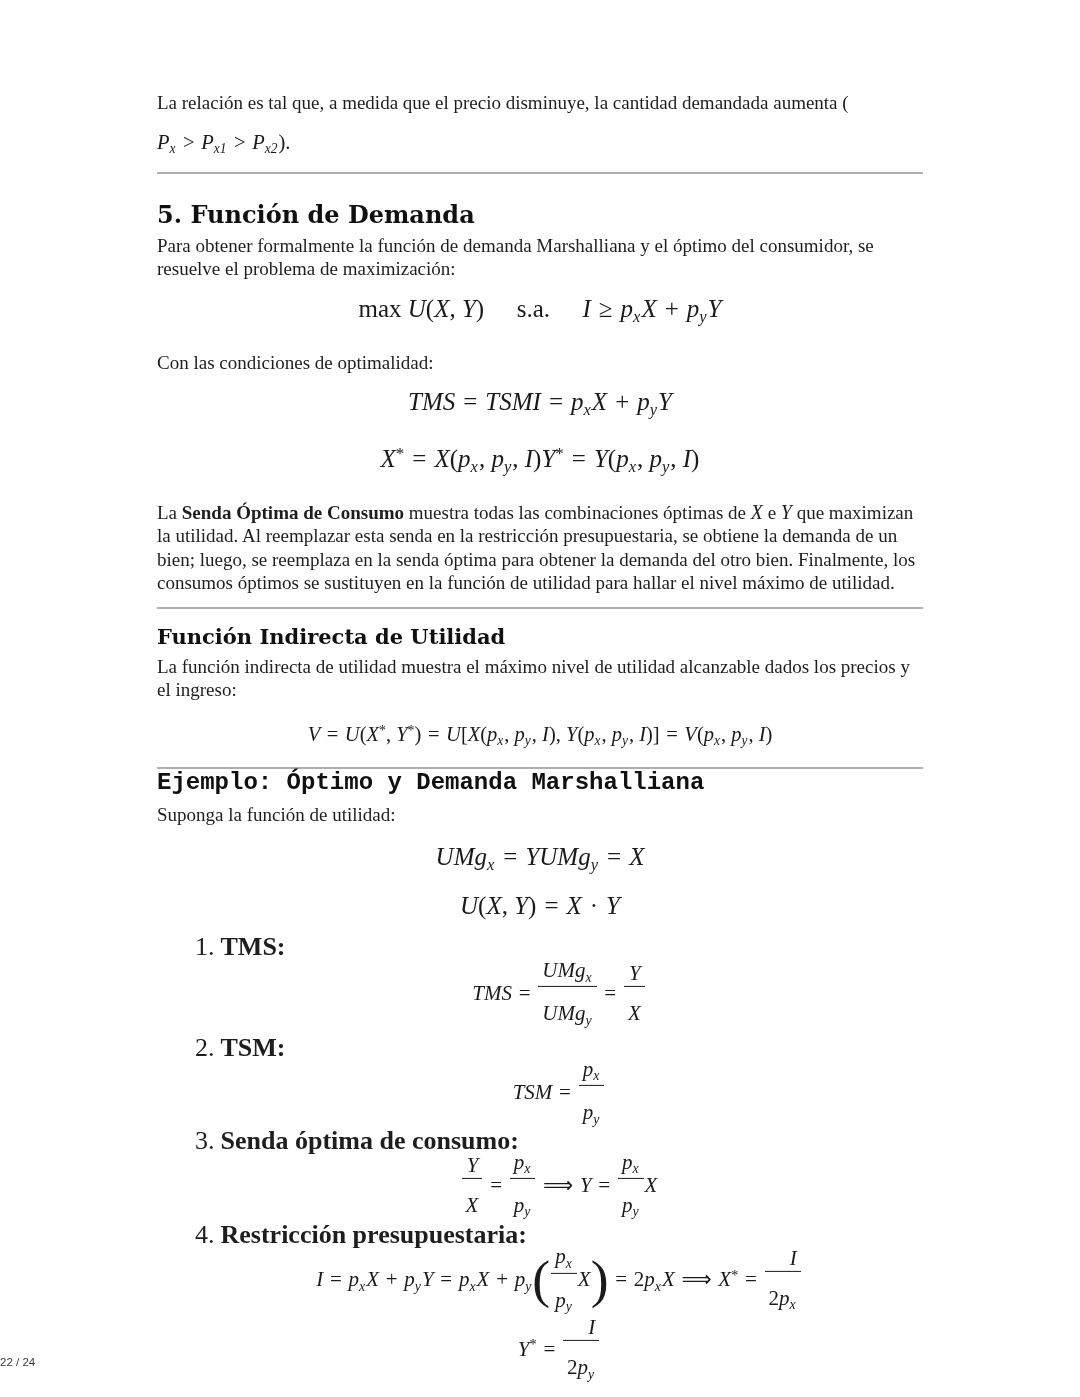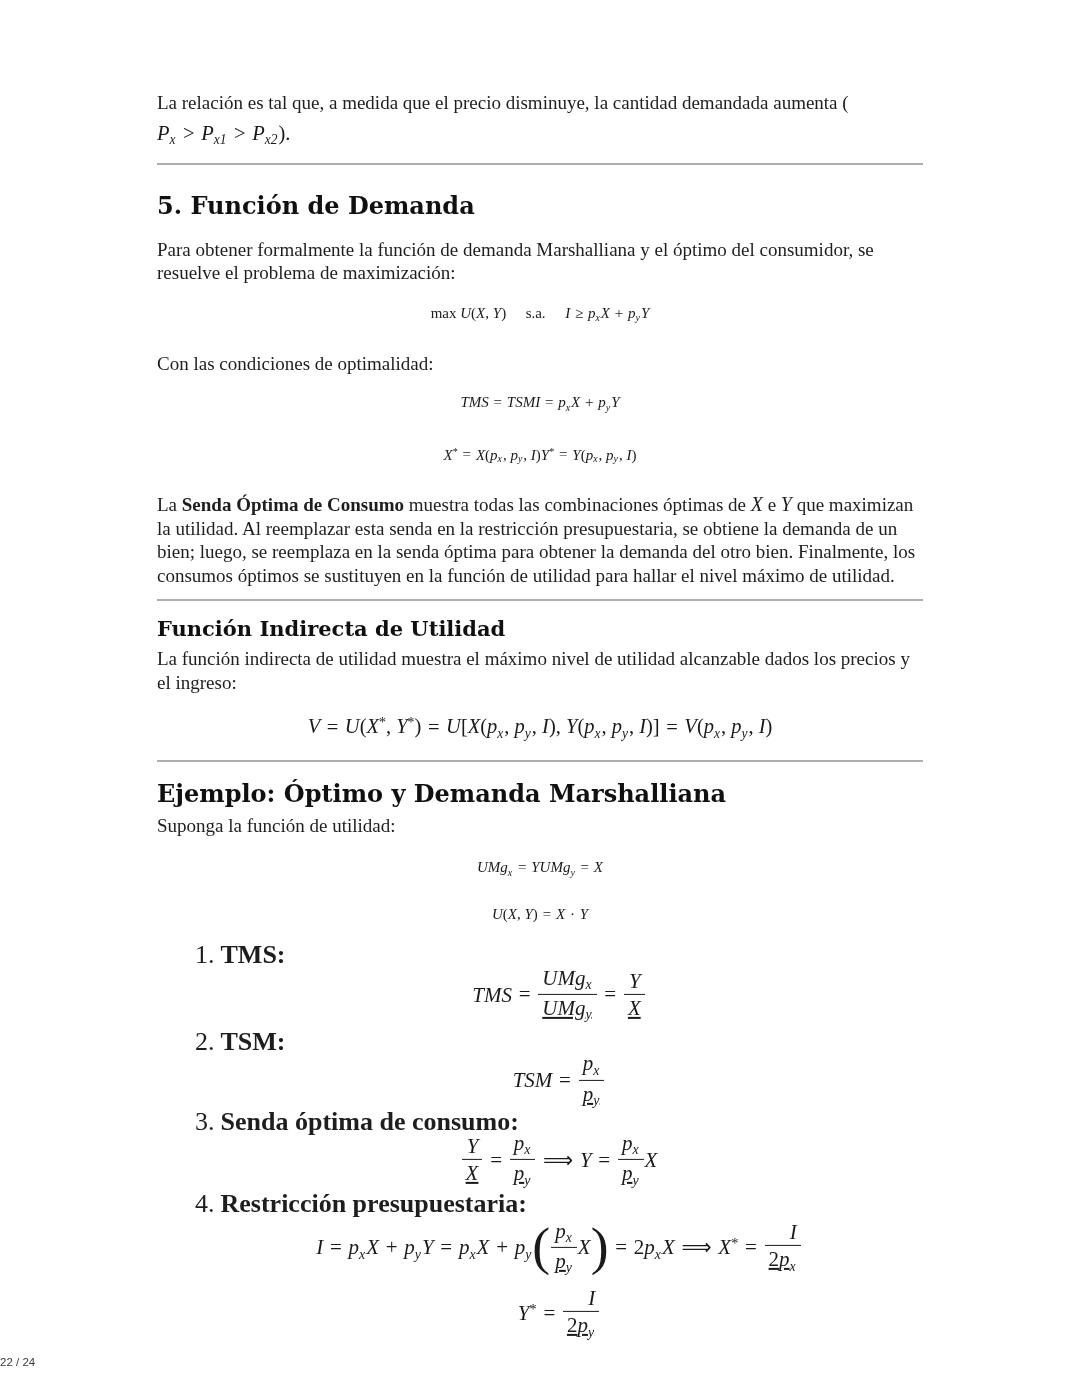--- a/index.html
+++ b/index.html
@@ -12,72 +12,72 @@
   .p{font-size:19px;line-height:23.5px;margin:0;}
   .p .seg-b{font-weight:700;}
   .p .seg-i{font-style:italic;font-size:1.05em;font-family:"Liberation Serif",serif;}
   .rule{height:2px;background:#aeaeae;border:0;margin:0;}
   .sec-title{font-family:"DejaVu Serif","Liberation Serif",serif;font-size:24px;line-height:27px;
     font-weight:700;color:#101010;margin:0;}
   .sub-title{font-family:"DejaVu Serif","Liberation Serif",serif;font-size:21px;line-height:24px;
     font-weight:700;color:#101010;margin:0;}
   
   .math{font-family:"Liberation Serif","DejaVu Sans",serif;color:#1a1a1a;}
-  .eq{text-align:center;font-size:15px;line-height:28px;}
+  .eq{text-align:center;font-size:25px;line-height:28px;}
   .m-v{font-style:italic;}
   .m-r{font-style:normal;}
   .m-o{font-style:normal;margin:0 0.32em;}
   .m-sb{font-style:italic;font-size:66%;vertical-align:-0.32em;margin-right:1px;}
   .m-sp{font-style:normal;font-size:68%;vertical-align:0.45em;}
   .m-bp{font-size:255%;font-style:normal;line-height:0;vertical-align:middle;display:inline-block;
     transform:translateY(-0.06em);font-weight:400;}
   .frac{display:inline-block;vertical-align:middle;text-align:right;line-height:1.15;
     transform:translateY(-0.1em);margin:0 1px;}
   .fnum{display:block;padding:0 4px 1px 4px;}
-  .fden{display:block;border-top:1.4px solid #1a1a1a;padding:1px 4px 0 4px;text-decoration:underline;}
+  .fden{display:block;border-top:1.4px solid #1a1a1a;padding:14px 4px 0 4px;}
   
   .li{font-size:26px;line-height:22px;margin-left:38px;}
   .li .li-num{font-weight:400;margin-right:6px;}
   .li .li-label{font-weight:700;}
   .li-eq{margin-left:38px;text-align:center;font-size:21px;line-height:52px;}
   .li-eq.tall{line-height:56px;}
   .intro-math{font-size:20.5px;line-height:30px;text-align:left;}
   .footer{position:absolute;left:0;top:1356px;width:1080px;
     font-family:"Liberation Sans",sans-serif;font-size:11.5px;color:#3a3a3a;}
 </style>
 </head>
 <body>
 
 <div class="page">
 
   <p class="p">La relación es tal que, a medida que el precio disminuye, la cantidad demandada aumenta (</p>
-  <div class="math intro-math" style="margin-top:3px;"><span class="m-v">P</span><span class="m-sb">x</span><span class="m-o">&gt;</span><span class="m-v">P</span><span class="m-sb">x1</span><span class="m-o">&gt;</span><span class="m-v">P</span><span class="m-sb">x2</span><span class="m-r">).</span></div>
+  <div class="math intro-math" style="margin-top:12px;"><span class="m-v">P</span><span class="m-sb">x</span><span class="m-o">&gt;</span><span class="m-v">P</span><span class="m-sb">x1</span><span class="m-o">&gt;</span><span class="m-v">P</span><span class="m-sb">x2</span><span class="m-r">).</span></div>
 
   <hr class="rule" style="margin-top:8px;">
 
   <h1 class="sec-title" style="margin-top:27px;">5. Función de Demanda</h1>
-  <p class="p" style="margin-top:19px;">Para obtener formalmente la función de demanda Marshalliana y el óptimo del consumidor, se resuelve el problema de maximización:</p>
+  <p class="p" style="margin-top:6px;">Para obtener formalmente la función de demanda Marshalliana y el óptimo del consumidor, se resuelve el problema de maximización:</p>
   <div class="math eq" style="margin-top:14px;"><span class="m-r">max </span><span class="m-v">U</span><span class="m-r">(</span><span class="m-v">X</span><span class="m-r">, </span><span class="m-v">Y</span><span class="m-r">)</span><span style="display: inline-block; width: 1.3em;"></span><span class="m-r">s.a.</span><span style="display: inline-block; width: 1.3em;"></span><span class="m-v">I</span><span class="m-o">≥</span><span class="m-v">p</span><span class="m-sb">x</span><span class="m-v">X</span><span class="m-o">+</span><span class="m-v">p</span><span class="m-sb">y</span><span class="m-v">Y</span></div>
 
   <p class="p" style="margin-top:20px;">Con las condiciones de optimalidad:</p>
   <div class="math eq" style="margin-top:13px;"><span class="m-v">TMS</span><span class="m-o">=</span><span class="m-v">TSMI</span><span class="m-o">=</span><span class="m-v">p</span><span class="m-sb">x</span><span class="m-v">X</span><span class="m-o">+</span><span class="m-v">p</span><span class="m-sb">y</span><span class="m-v">Y</span></div>
 
   <div class="math eq" style="margin-top:15px;line-height:30px;"><span class="m-v">X</span><span class="m-sp">*</span><span class="m-o">=</span><span class="m-v">X</span><span class="m-r">(</span><span class="m-v">p</span><span class="m-sb">x</span><span class="m-r">, </span><span class="m-v">p</span><span class="m-sb">y</span><span class="m-r">, </span><span class="m-v">I</span><span class="m-r">)</span><span class="m-v">Y</span><span class="m-sp">*</span><span class="m-o">=</span><span class="m-v">Y</span><span class="m-r">(</span><span class="m-v">p</span><span class="m-sb">x</span><span class="m-r">, </span><span class="m-v">p</span><span class="m-sb">y</span><span class="m-r">, </span><span class="m-v">I</span><span class="m-r">)</span></div>
 
   <p class="p" style="margin-top:19px;"><span>La </span><span class="seg-b">Senda Óptima de Consumo</span><span> muestra todas las combinaciones óptimas de </span><span class="seg-i">X</span><span> e </span><span class="seg-i">Y</span><span> que maximizan la utilidad. Al reemplazar esta senda en la restricción presupuestaria, se obtiene la demanda de un bien; luego, se reemplaza en la senda óptima para obtener la demanda del otro bien. Finalmente, los consumos óptimos se sustituyen en la función de utilidad para hallar el nivel máximo de utilidad.</span></p>
 
   <hr class="rule" style="margin-top:12px;">
 
   <h2 class="sub-title" style="margin-top:16px;">Función Indirecta de Utilidad</h2>
   <p class="p" style="margin-top:6px;">La función indirecta de utilidad muestra el máximo nivel de utilidad alcanzable dados los precios y el ingreso:</p>
   <div class="math eq" style="margin-top:14px;font-size:20.5px;line-height:30px;"><span class="m-v">V</span><span class="m-o">=</span><span class="m-v">U</span><span class="m-r">(</span><span class="m-v">X</span><span class="m-sp">*</span><span class="m-r">, </span><span class="m-v">Y</span><span class="m-sp">*</span><span class="m-r">)</span><span class="m-o">=</span><span class="m-v">U</span><span class="m-r">[</span><span class="m-v">X</span><span class="m-r">(</span><span class="m-v">p</span><span class="m-sb">x</span><span class="m-r">, </span><span class="m-v">p</span><span class="m-sb">y</span><span class="m-r">, </span><span class="m-v">I</span><span class="m-r">), </span><span class="m-v">Y</span><span class="m-r">(</span><span class="m-v">p</span><span class="m-sb">x</span><span class="m-r">, </span><span class="m-v">p</span><span class="m-sb">y</span><span class="m-r">, </span><span class="m-v">I</span><span class="m-r">)]</span><span class="m-o">=</span><span class="m-v">V</span><span class="m-r">(</span><span class="m-v">p</span><span class="m-sb">x</span><span class="m-r">, </span><span class="m-v">p</span><span class="m-sb">y</span><span class="m-r">, </span><span class="m-v">I</span><span class="m-r">)</span></div>
 
   <hr class="rule" style="margin-top:11px;">
 
-  <h1 class="sec-title" style="margin-top:18px;">Ejemplo: Óptimo y Demanda Marshalliana</h1>
+  <h1 class="sec-title" style="font-family:Liberation Mono, monospace;">Ejemplo: Óptimo y Demanda Marshalliana</h1>
   <p class="p" style="margin-top:7px;">Suponga la función de utilidad:</p>
   <div class="math eq" style="margin-top:15px;line-height:30px;"><span class="m-v">UMg</span><span class="m-sb">x</span><span class="m-o">=</span><span class="m-v">Y</span><span class="m-v">UMg</span><span class="m-sb">y</span><span class="m-o">=</span><span class="m-v">X</span></div>
   <div class="math eq" style="margin-top:12px;"><span class="m-v">U</span><span class="m-r">(</span><span class="m-v">X</span><span class="m-r">, </span><span class="m-v">Y</span><span class="m-r">)</span><span class="m-o">=</span><span class="m-v">X</span><span class="m-o">·</span><span class="m-v">Y</span></div>
 
   <div class="li" style="margin-top:16px;">
     <span class="li-num">1.</span><span class="li-label">TMS:</span>
   </div>
   <div class="math li-eq" style="margin-top:2px;"><span class="m-v">TMS</span><span class="m-o">=</span><span class="frac"><span class="fnum"><span class="m-v">UMg</span><span class="m-sb">x</span></span><span class="fden"><span class="m-v">UMg</span><span class="m-sb">y</span></span></span><span class="m-o">=</span><span class="frac"><span class="fnum"><span class="m-v">Y</span></span><span class="fden"><span class="m-v">X</span></span></span></div>
 
   <div class="li" style="margin-top:6px;">

